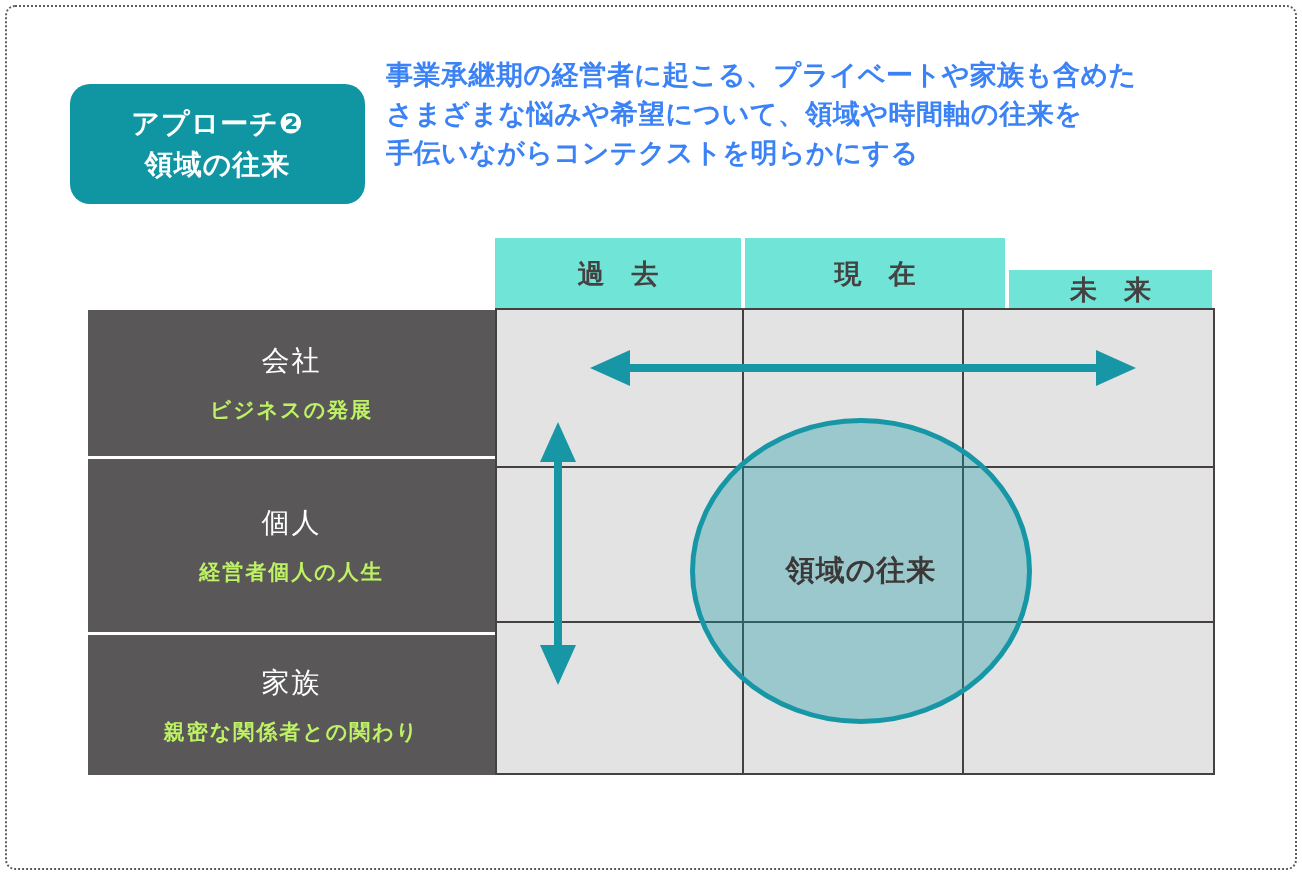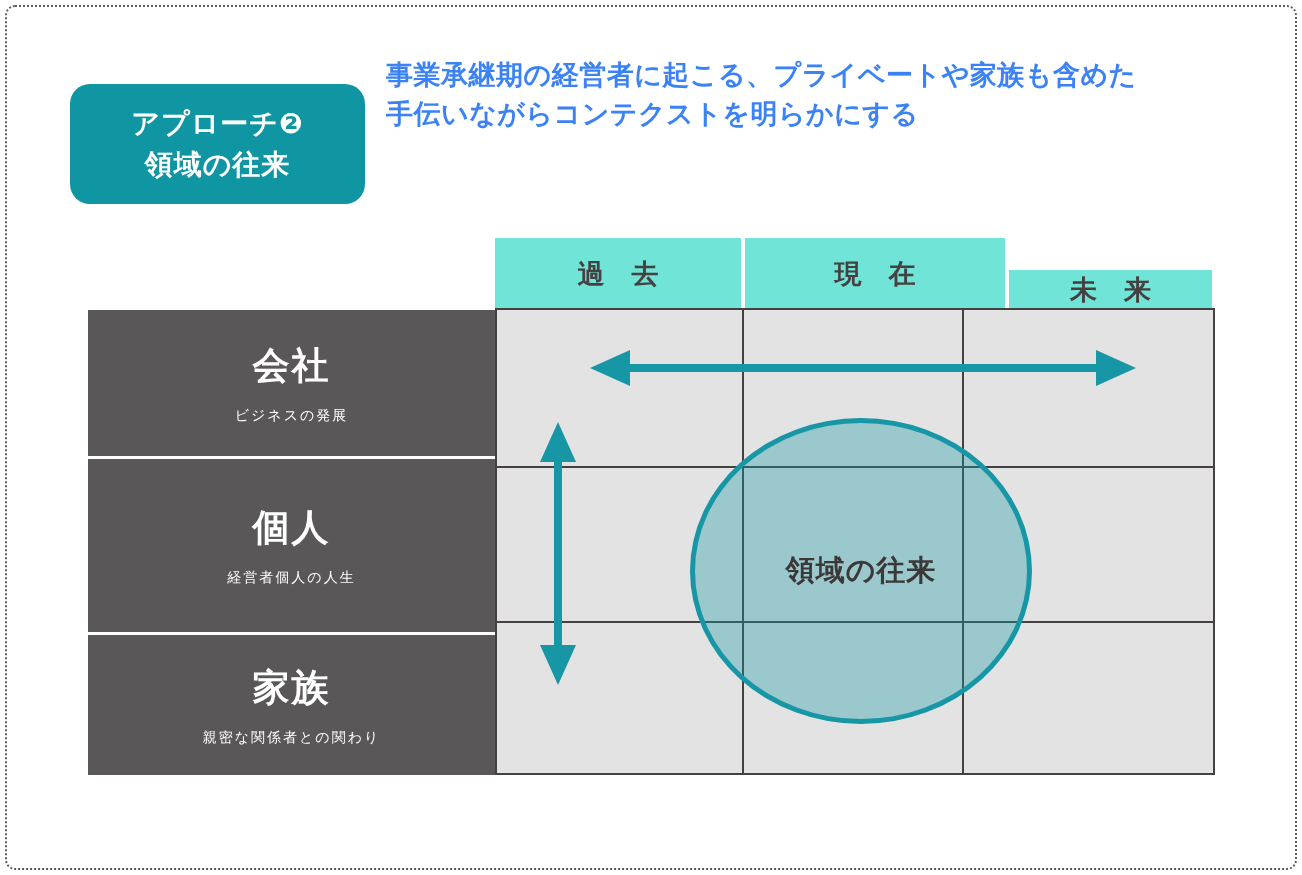--- a/index.html
+++ b/index.html
@@ -87,29 +87,29 @@
     flex-direction: column;
     align-items: center;
     justify-content: center;
     gap: 16px;
     text-align: center;
   }
   .row-label.r1 { height: 157px; }
   .row-label.r2 { height: 186px; }
   .row-label.r3 { height: 151px; }
   .row-title {
-    font-size: 37px;
-    font-weight: bold;
+    font-size: 28px;
+    font-weight: normal;
     letter-spacing: 2px;
     text-align: center;
   }
   .row-subtitle {
-    font-size: 14px;
-    font-weight: normal;
-    color: #ffffff;
+    font-size: 21px;
+    font-weight: bold;
+    color: #bef264;
     letter-spacing: 2px;
   }
   
   .grid-body {
     position: absolute;
     left: 495px; top: 308px;
     width: 720px; height: 467px;
     background: #e3e3e3;
     border: 2px solid #454140;
   }
@@ -151,20 +151,21 @@
 
   <div class="dotted-frame"></div>
 
   <div class="badge">
     <div>アプローチ❷</div>
     <div>領域の往来</div>
   </div>
 
   <div class="description">
     <div>事業承継期の経営者に起こる、プライベートや家族も含めた</div>
+    <div>さまざまな悩みや希望について、領域や時間軸の往来を</div>
     <div>手伝いながらコンテクストを明らかにする</div>
   </div>
 
   <div class="matrix-header">
     <div class="hcell c1">過　去</div>
     <div class="hcell c2">現　在</div>
     <div class="hcell c3">未　来</div>
   </div>
 
   <div class="row-labels">

